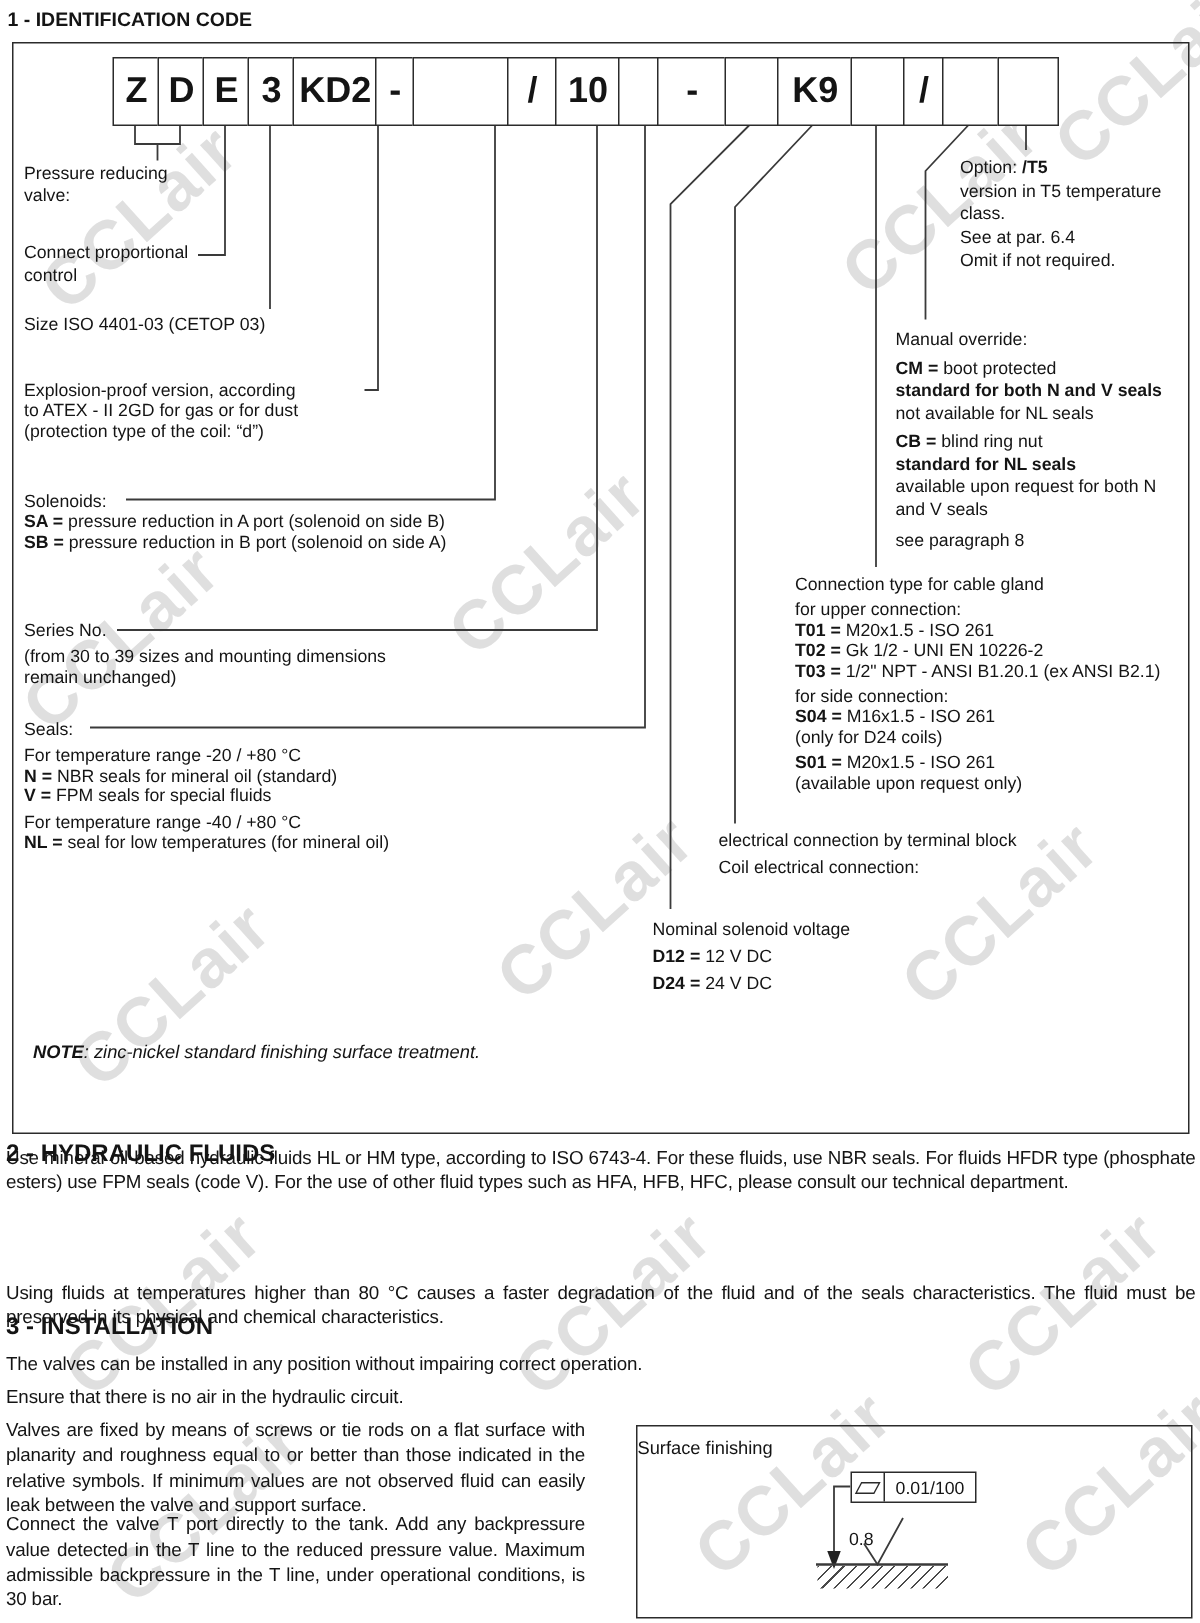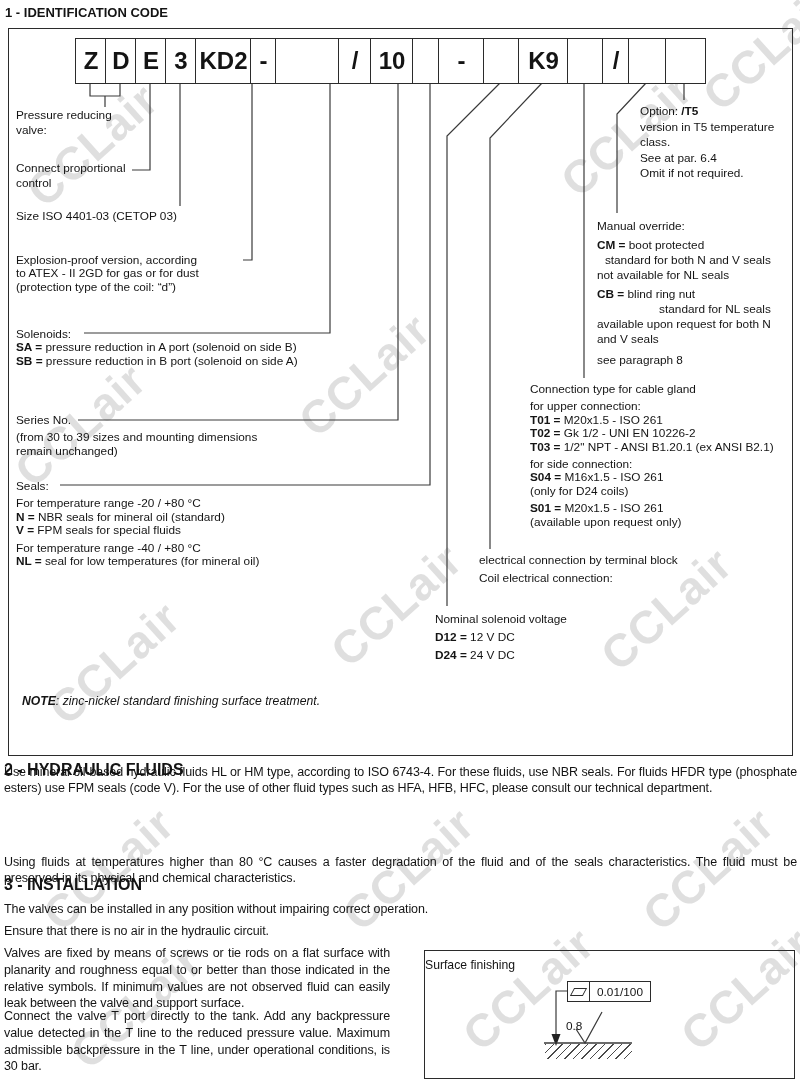--- a/index.html
+++ b/index.html
@@ -27,21 +27,21 @@
   .cell{
     position:absolute;top:38px;height:44px;border:1.3px solid #2b2b2b;background:#fff;
     z-index:2;display:flex;align-items:center;justify-content:center;
     font-weight:bold;font-size:24px;letter-spacing:0;
   }
 
   .lbl{position:absolute;z-index:3;font-size:11.8px;line-height:13.4px;white-space:nowrap;}
   .lbl .gap{margin-top:4px;}
   .lbl .gap2{margin-top:6px;}
   .lbl b{font-weight:bold;margin-top:24px;}
-  .lbl .bold{font-weight:normal;text-align:right;}
+  .lbl .bold{font-weight:bold;}
   .lh15{line-height:15px;}
   .lh155{line-height:15.6px;}
   .lh18{line-height:18px;}
 
   .note-row{position:absolute;left:22px;top:694px;z-index:3;font-size:12.2px;font-style:italic;}
 
   .para{position:absolute;z-index:3;font-size:12.5px;line-height:16.2px;
     text-align:justify;letter-spacing:-0.1px;}
   .para3{line-height:16.8px;}
 

